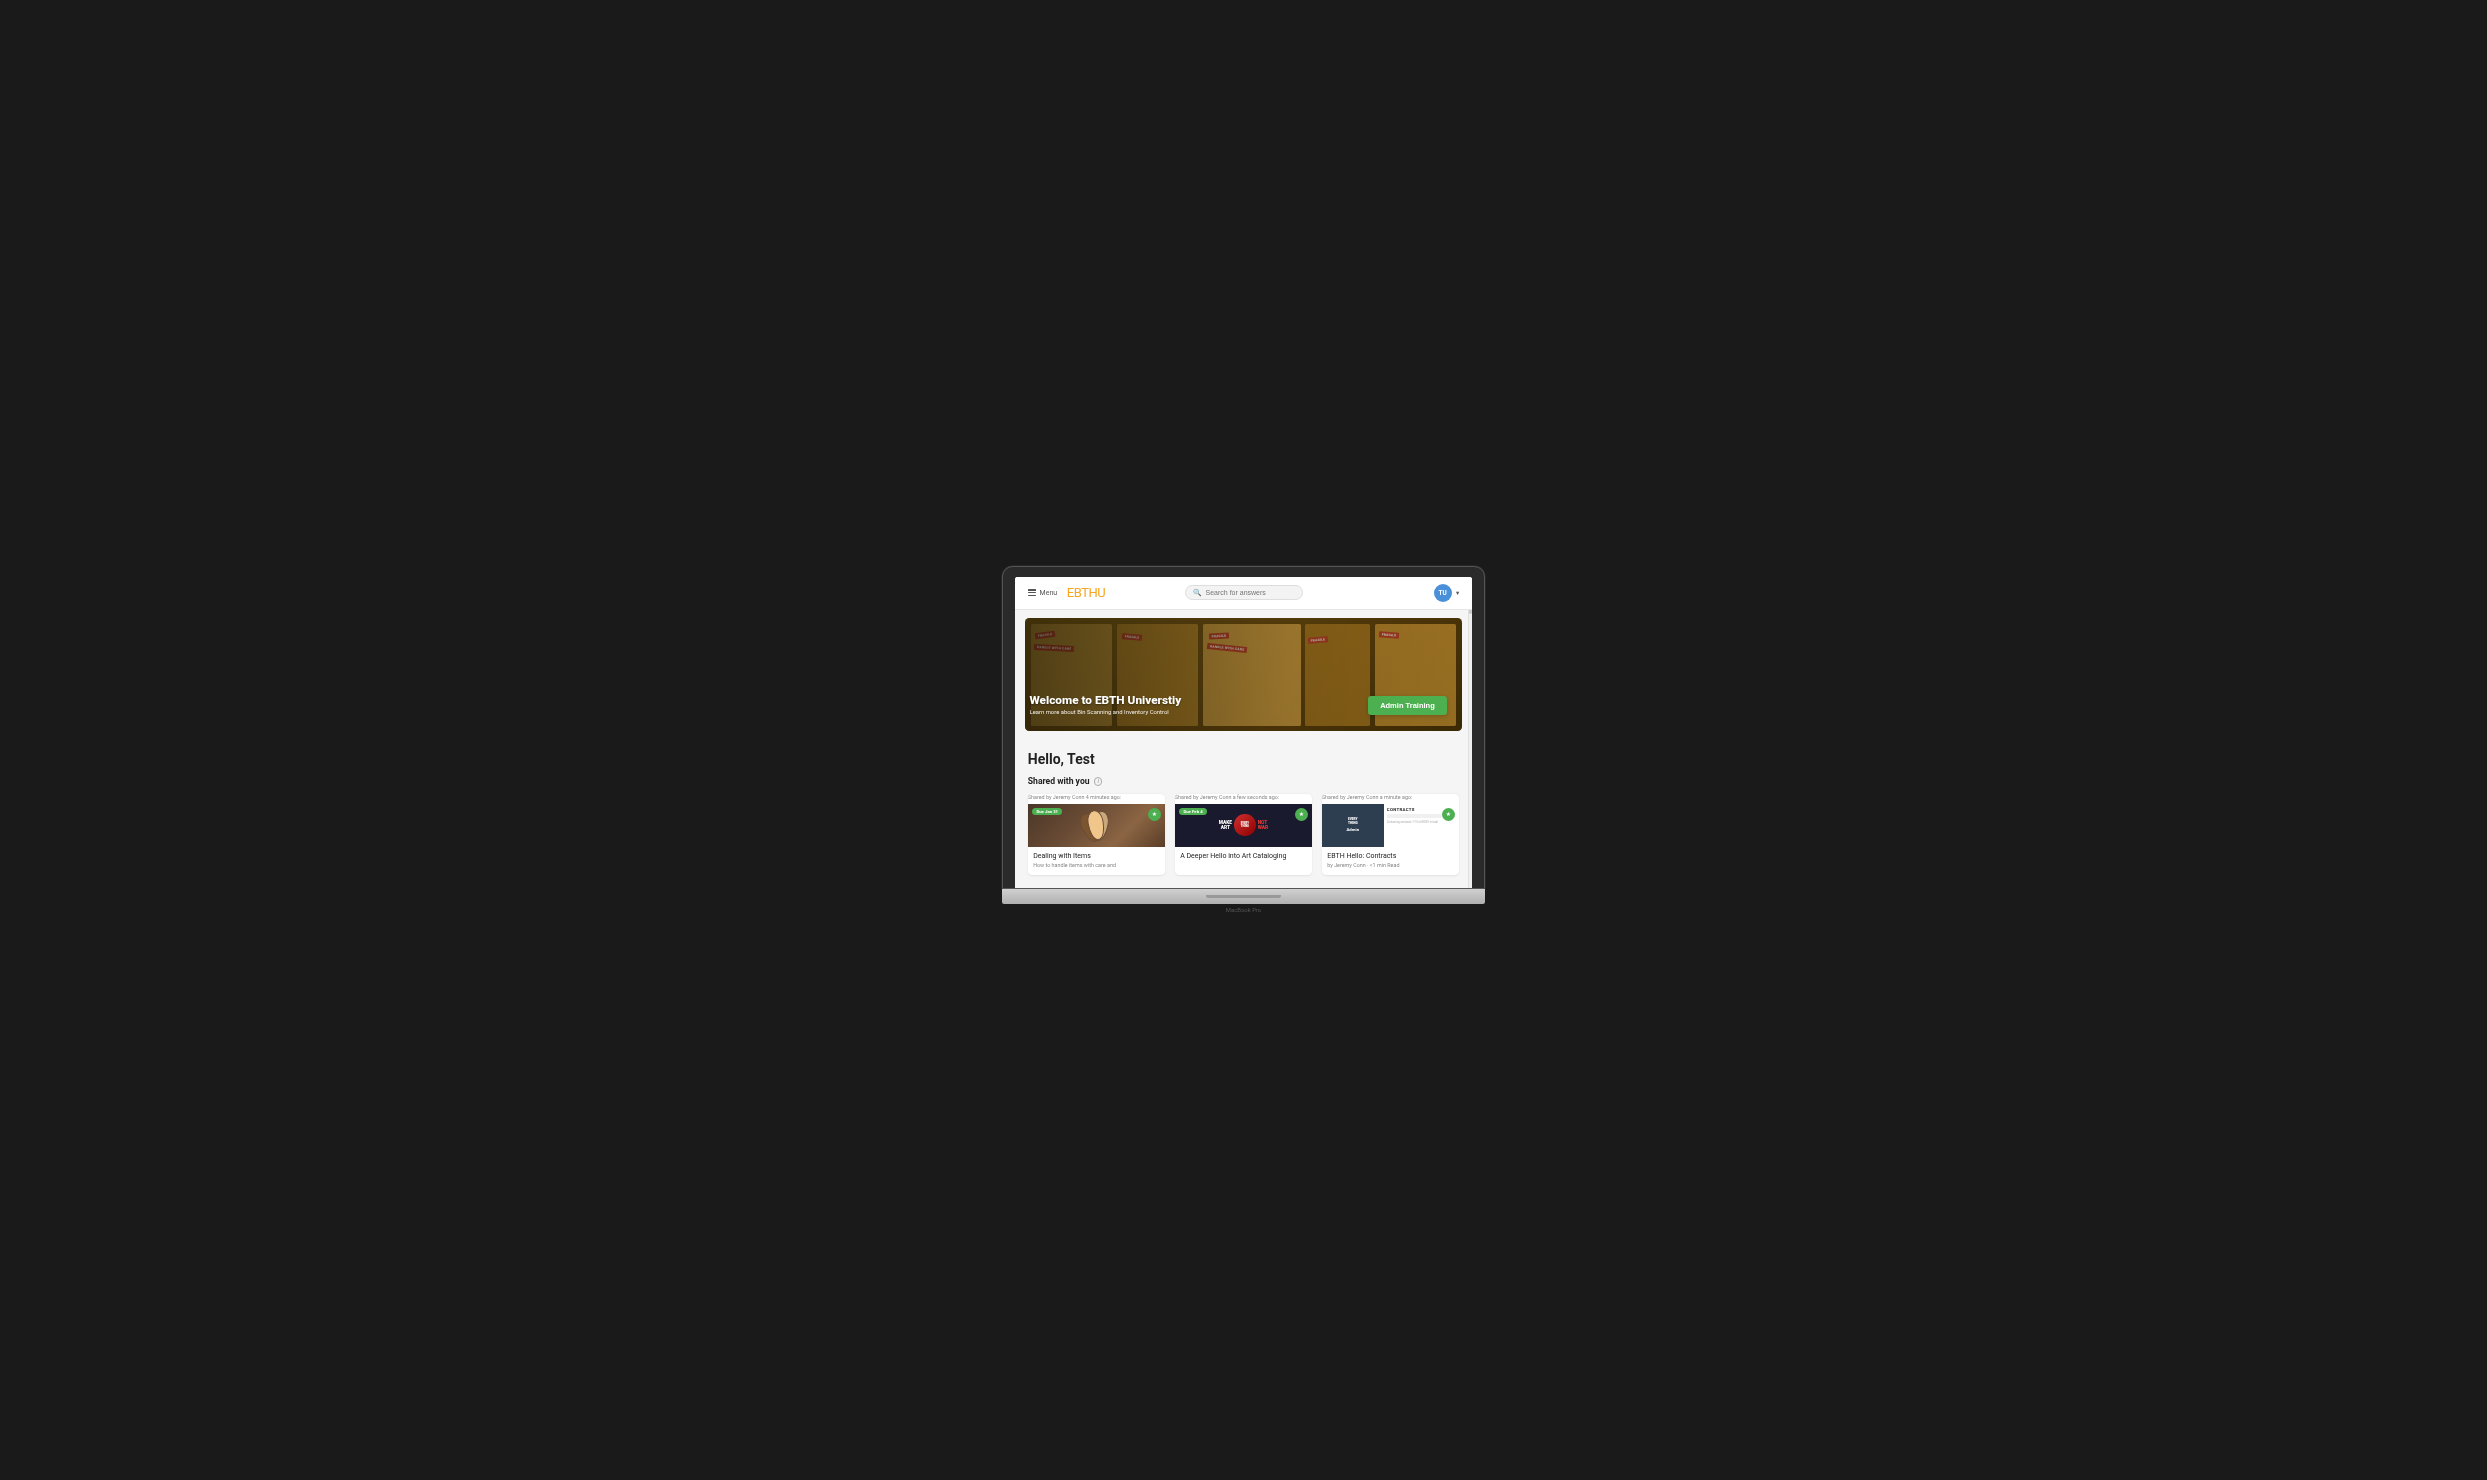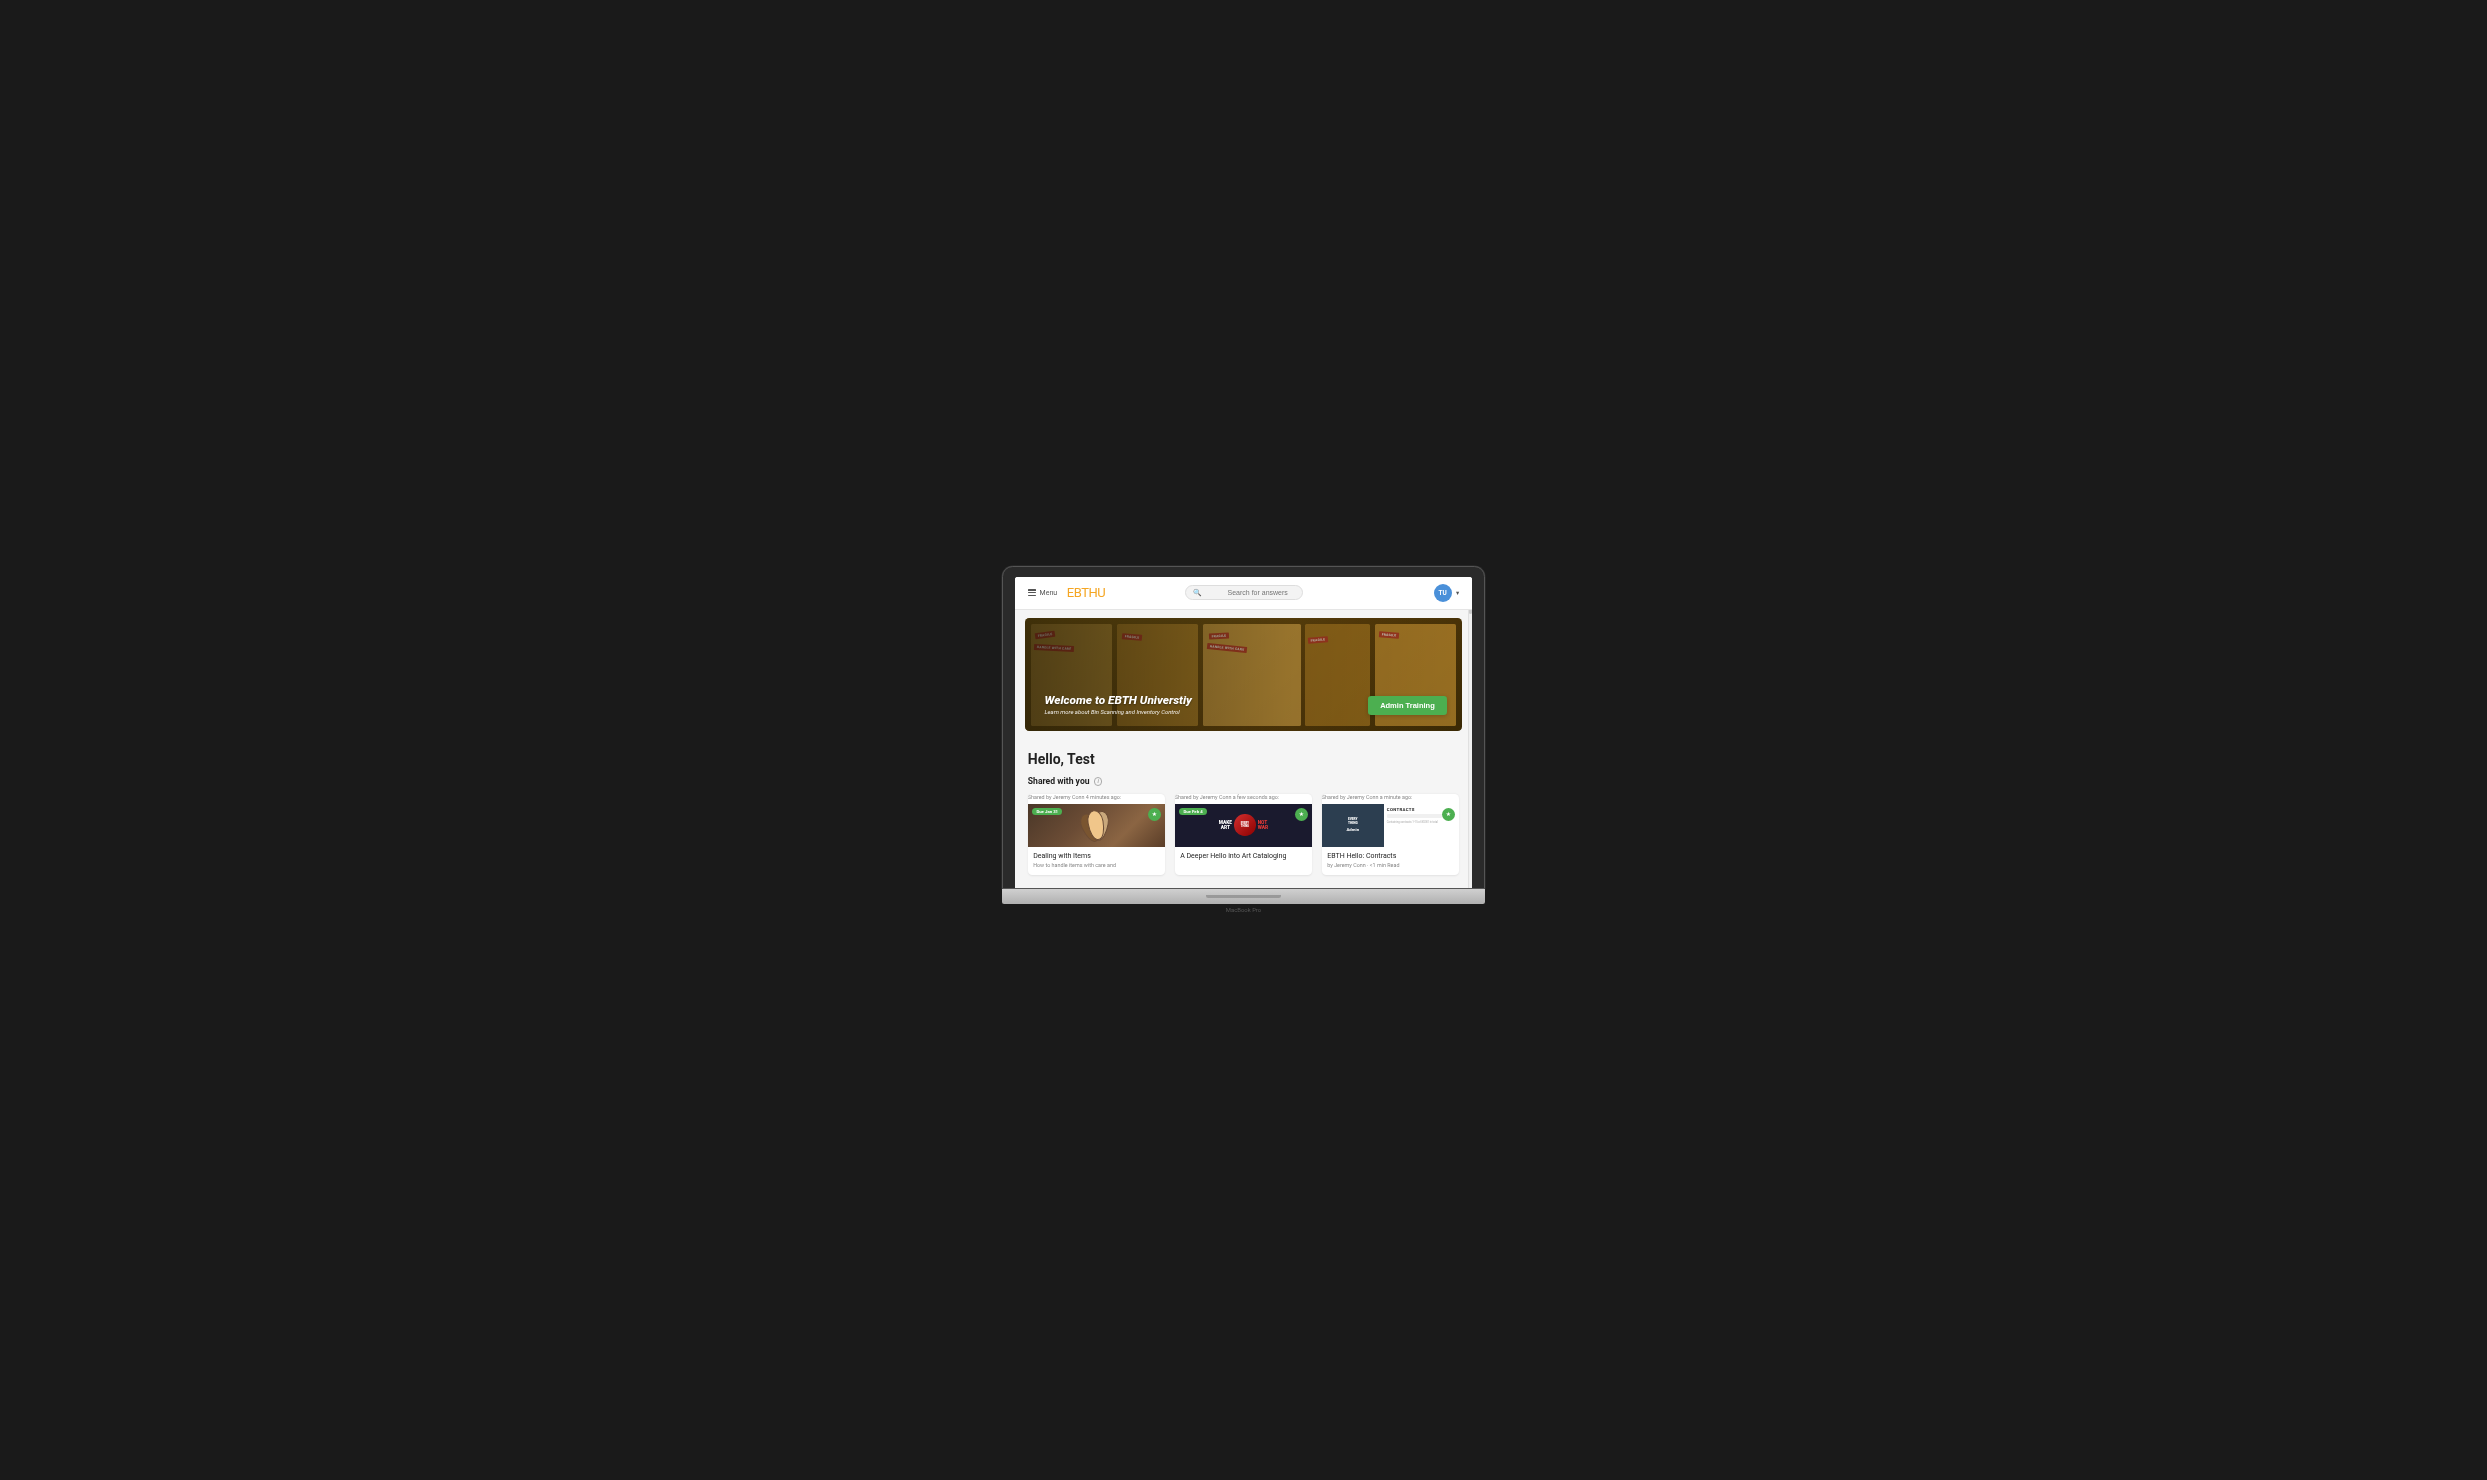--- a/index.html
+++ b/index.html
@@ -130,21 +130,20 @@
       color: #999;
       font-size: 7px;
     }
     .search-bar input {
       border: none;
       background: transparent;
       outline: none;
       font-size: 7px;
       color: #999;
       width: 100%;
-      margin-left: 22px;
     }
 
     .nav-right {
       display: flex;
       align-items: center;
       gap: 4.3px;
     }
 
     .avatar {
       width: 18px;
@@ -219,24 +218,23 @@
 
     .hero-overlay {
       position: absolute;
       top: 0; left: 0; right: 0; bottom: 0;
       background: linear-gradient(to right, rgba(0,0,0,0.55) 0%, rgba(0,0,0,0.15) 60%, rgba(0,0,0,0.05) 100%);
     }
 
     .hero-content {
       position: absolute;
       bottom: 16px;
-      left: 19px;
+      left: 4px;
       right: 15px;
       color: #fff;
-      font-style: italic;
     }
 
     .hero-title {
       font-size: 11.8px;
       font-weight: 800;
       text-shadow: 0 0.5px 2.1px rgba(0,0,0,0.4);
       margin-bottom: 2.1px;
     }
 
     .hero-subtitle {

